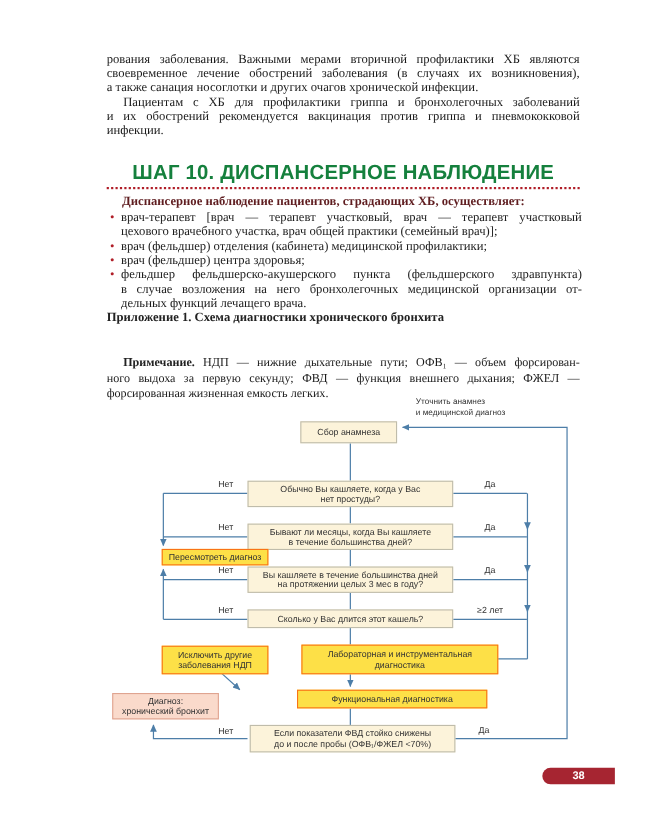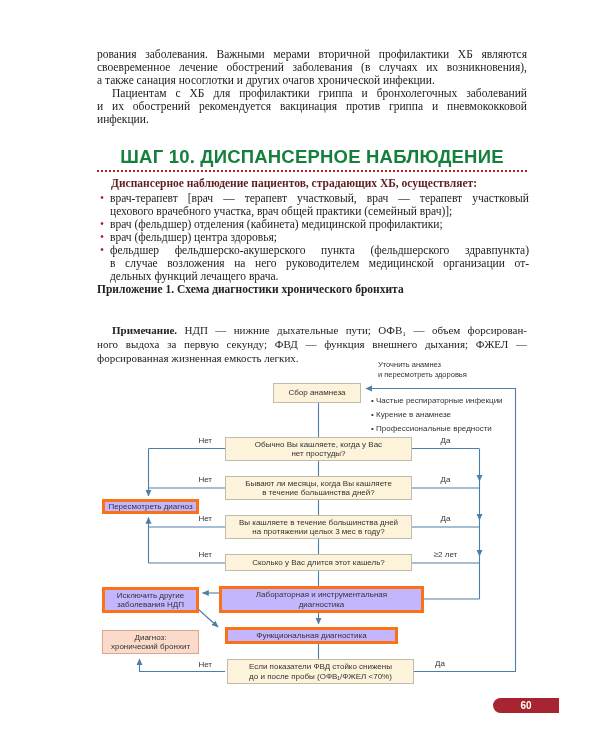--- a/index.html
+++ b/index.html
@@ -25,21 +25,21 @@
   .appendix{position:absolute;left:97px;width:430px;top:283px;font-size:11.5px;
     font-weight:bold;color:#222;white-space:nowrap;}
   .note{position:absolute;left:97px;width:430px;top:323px;font-size:11px;line-height:14px;}
   .note b{color:#222;}
   
   .fc-svg{position:absolute;left:0;top:0;width:600px;height:750px;pointer-events:none;}
   .fc-box{position:absolute;display:flex;flex-direction:column;align-items:center;
     justify-content:center;font-family:"Liberation Sans",sans-serif;font-size:8px;
     line-height:9.5px;color:#333;text-align:center;box-sizing:border-box;}
   .cream{background:#fcf3da;border:1px solid #bfbcab;}
-  .fblue{background:#c4b5fd;border:3px solid #f97316;}
+  .fblue{background:#fde047;border:1px solid #f97316;margin-left:45px;}
   .fpink{background:#fadacb;border:1px solid #dfa490;}
   .fc-label{position:absolute;font-family:"Liberation Sans",sans-serif;font-size:8px;
     color:#333;white-space:nowrap;}
   .loop-label{position:absolute;left:378px;top:360px;font-family:"Liberation Sans",sans-serif;
     font-size:7.5px;line-height:10px;color:#333;}
   .anam-bullets{position:absolute;left:371px;top:394px;font-family:"Liberation Sans",sans-serif;
     font-size:8px;line-height:14px;color:#333;white-space:nowrap;}
   .yes-label{left:412px;width:67px;text-align:center;}
   .no-label{left:170px;width:42px;text-align:right;}
   
@@ -66,21 +66,21 @@
   <div class="step-heading">ШАГ 10. ДИСПАНСЕРНОЕ НАБЛЮДЕНИЕ</div>
   <div class="dots"></div>
 
   <div class="lead">Диспансерное наблюдение пациентов, страдающих ХБ, осуществляет:</div>
   <div class="bullets">
     <div class="bstart jl">врач-терапевт [врач — терапевт участковый, врач — терапевт участковый</div>
     <div class="bcont jl last">цехового врачебного участка, врач общей практики (семейный врач)];</div>
     <div class="bstart jl last">врач (фельдшер) отделения (кабинета) медицинской профилактики;</div>
     <div class="bstart jl last">врач (фельдшер) центра здоровья;</div>
     <div class="bstart jl">фельдшер фельдшерско-акушерского пункта (фельдшерского здравпункта)</div>
-    <div class="bcont jl">в случае возложения на него руководителем медицинской организации от-</div>
+    <div class="bcont jl">в случае возложения на него бронхолегочных медицинской организации от-</div>
     <div class="bcont jl last">дельных функций лечащего врача.</div>
   </div>
   <div class="appendix">Приложение 1. Схема диагностики хронического бронхита</div>
 
   <div class="note">
     <div class="jl indent"><b>Примечание.</b> <span>НДП — нижние дыхательные пути; ОФВ₁ — объем форсирован-</span></div>
     <div class="jl">ного выдоха за первую секунду; ФВД — функция внешнего дыхания; ФЖЕЛ —</div>
     <div class="jl last">форсированная жизненная емкость легких.</div>
   </div>
 
@@ -120,26 +120,21 @@
       <path d="M225 593 H202.5" marker-end="url(#ah)"></path>
       <path d="M198 609 L218 627" marker-end="url(#ah)"></path>
       <path d="M225 671.5 H139.5 V659" marker-end="url(#ah)"></path>
 
       <path d="M412 671.5 H515.5 V388.5 H366" marker-end="url(#ah)"></path>
     </g>
   </svg>
 
   <div class="loop-label">
     <div>Уточнить анамнез</div>
-    <div>и пересмотреть здоровья</div>
-  </div>
-  <div class="anam-bullets">
-    <div>• Частые респираторные инфекции</div>
-    <div>• Курение в анамнезе</div>
-    <div>• Профессиональные вредности</div>
+    <div>и медицинской диагноз</div>
   </div>
 
   <div class="fc-box cream" style="left:273px;top:383px;width:88px;height:20px">
     <div>Сбор анамнеза</div>
   </div>
   <div class="fc-box cream" style="left:225px;top:437px;width:187px;height:24px">
     <div>Обычно Вы кашляете, когда у Вас</div>
     <div>нет простуды?</div>
   </div>
   <div class="fc-box cream" style="left:225px;top:476px;width:187px;height:24px">
@@ -157,21 +152,21 @@
     <div>Пересмотреть диагноз</div>
   </div>
   <div class="fc-box fblue" style="left:102px;top:587px;width:97px;height:26px">
     <div>Исключить другие</div>
     <div>заболевания НДП</div>
   </div>
   <div class="fc-box fpink" style="left:102px;top:630px;width:97px;height:24px">
     <div>Диагноз:</div>
     <div>хронический бронхит</div>
   </div>
-  <div class="fc-box fblue" style="left:219px;top:586px;width:205px;height:27px">
+  <div class="fc-box fblue" style="left:229px;top:586px;width:179px;height:27px">
     <div>Лабораторная и инструментальная</div>
     <div>диагностика</div>
   </div>
   <div class="fc-box fblue" style="left:225px;top:627px;width:173px;height:17px">
     <div>Функциональная диагностика</div>
   </div>
   <div class="fc-box cream" style="left:227px;top:659px;width:187px;height:25px">
     <div>Если показатели ФВД стойко снижены</div>
     <div>до и после пробы (ОФВ₁/ФЖЕЛ &lt;70%)</div>
   </div>
@@ -180,15 +175,15 @@
   <div class="fc-label yes-label" style="top:475px">Да</div>
   <div class="fc-label yes-label" style="top:514px">Да</div>
   <div class="fc-label yes-label" style="top:550px">≥2 лет</div>
   <div class="fc-label" style="left:425px;width:30px;text-align:center;top:659px">Да</div>
   <div class="fc-label no-label" style="top:436px">Нет</div>
   <div class="fc-label no-label" style="top:475px">Нет</div>
   <div class="fc-label no-label" style="top:514px">Нет</div>
   <div class="fc-label no-label" style="top:550px">Нет</div>
   <div class="fc-label no-label" style="top:660px">Нет</div>
 
-  <div class="pagenum">60</div>
+  <div class="pagenum">38</div>
 
 </div>
 
 </body></html>

